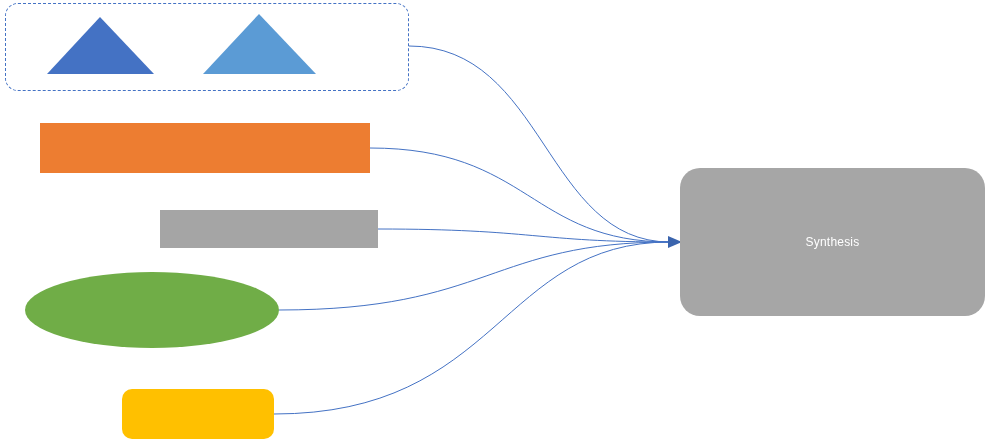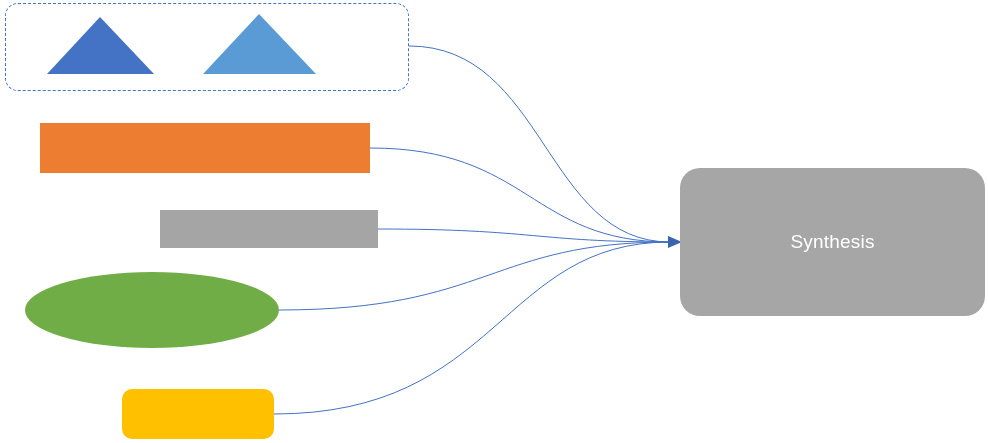--- a/index.html
+++ b/index.html
@@ -72,21 +72,21 @@
     width: 305px;
     height: 148px;
     border-radius: 20px;
     background: var(--synthesis-box, #A6A6A6);
     display: flex;
     align-items: center;
     justify-content: center;
   }
   .synthesis-label {
     color: var(--synthesis-text, #FFFFFF);
-    font-size: 19px;
+    font-size: 12px;
     letter-spacing: 0.2px;
   }
   .tri-dark { fill: var(--triangle-dark, #4472C4); }
   .tri-light { fill: var(--triangle-light, #5B9BD5); }
   .connector {
     fill: none;
     stroke: var(--connector, #4472C4);
     stroke-width: 1;
   }
   .arrowhead { fill: var(--arrow, #3A64AD); }

